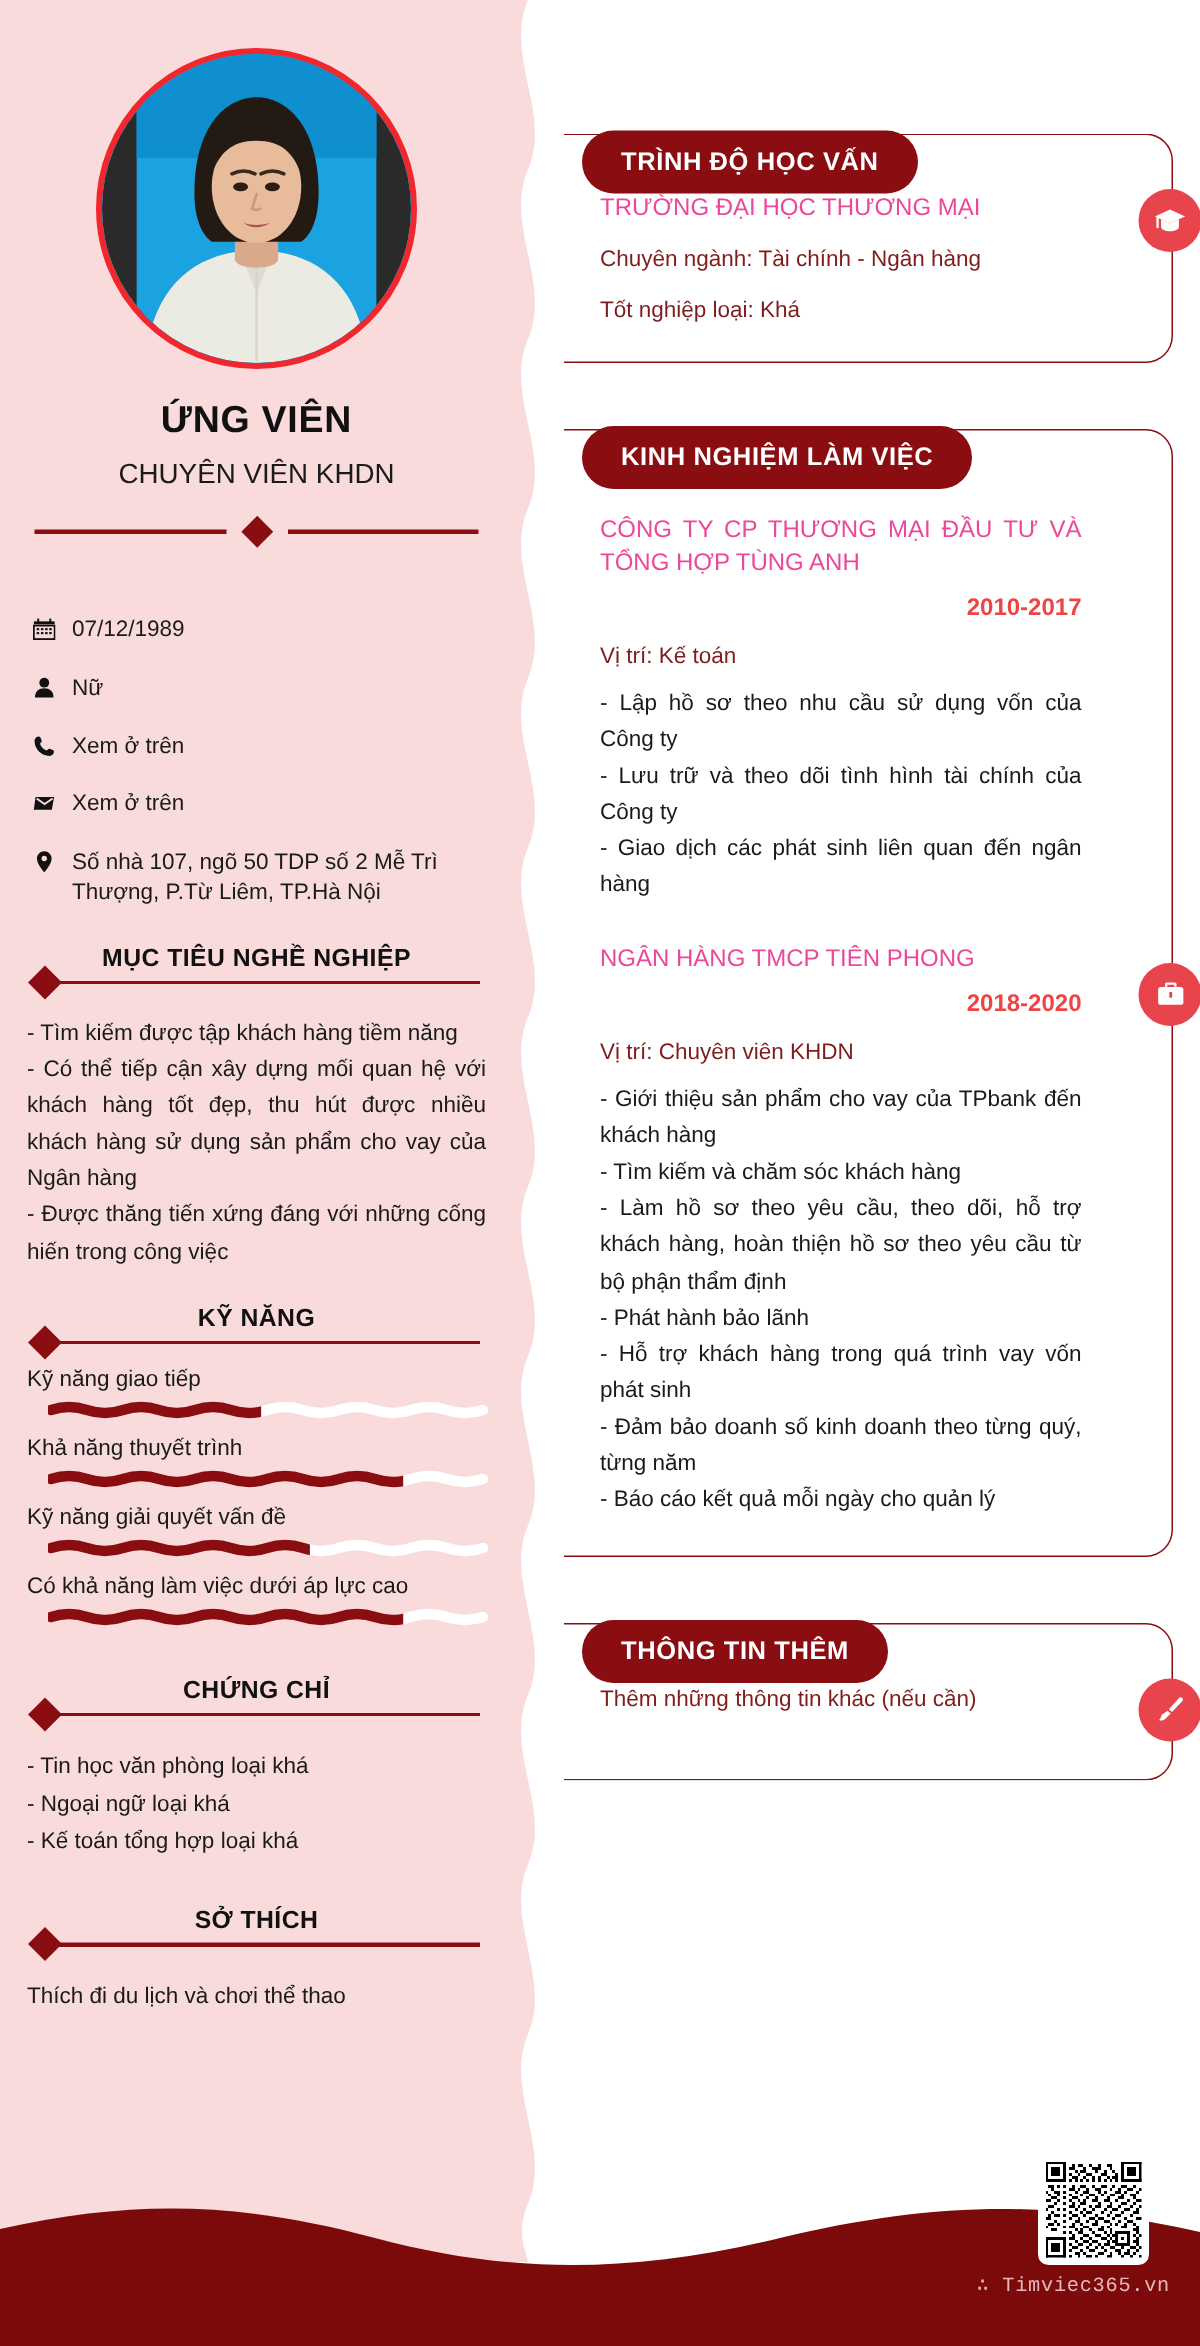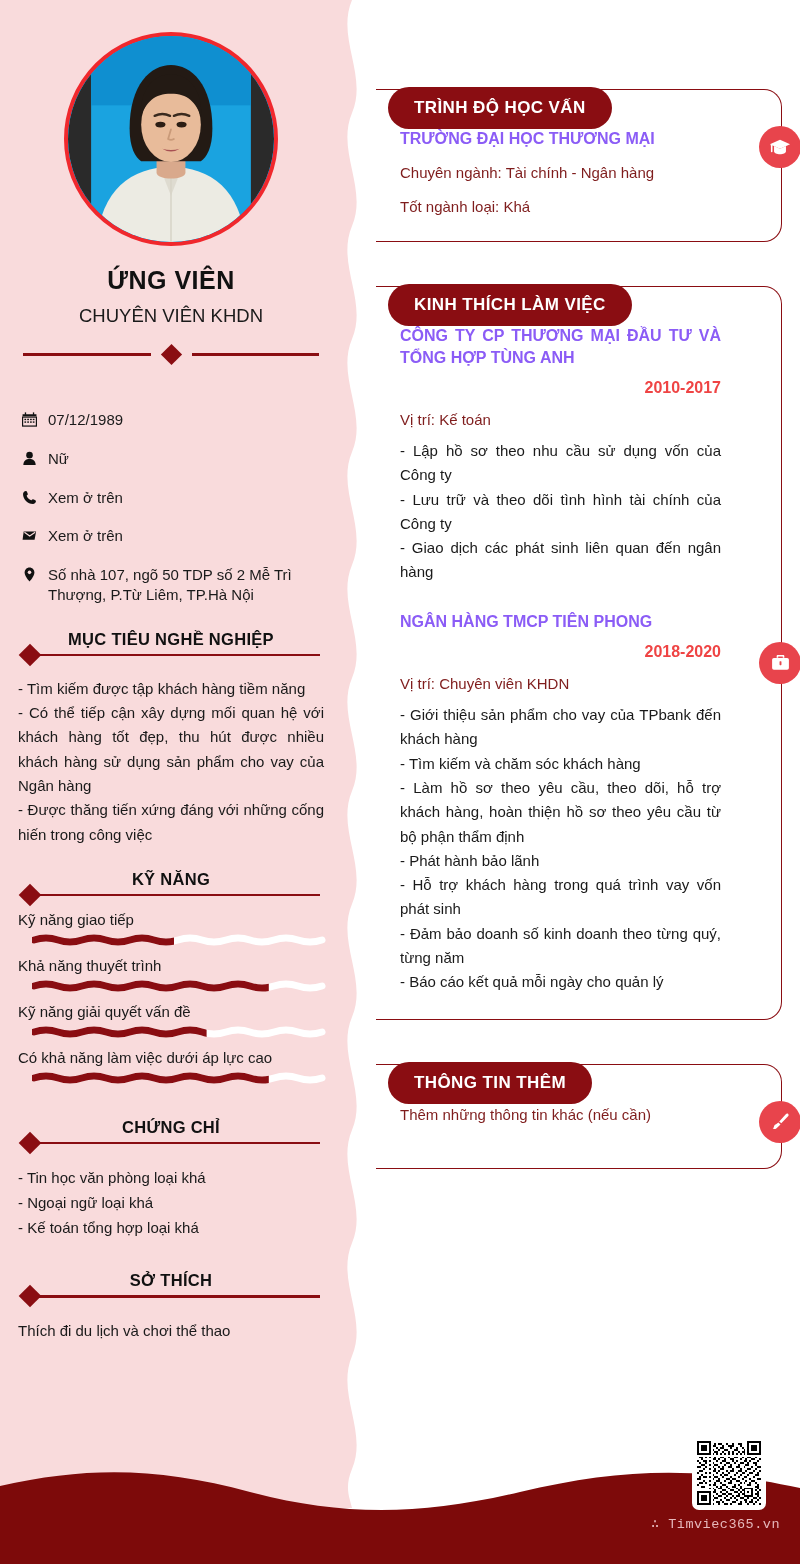--- a/index.html
+++ b/index.html
@@ -98,22 +98,22 @@
     background:#8a0d12; color:#fff; border-radius:26px;
     padding:11px 26px; font-size:17px; font-weight:bold; letter-spacing:.4px;
     white-space:nowrap;
   }
   .ricon {
     position:absolute; right:-20px; width:42px; height:42px; border-radius:50%;
     background:#e8444c; display:flex; align-items:center; justify-content:center;
     z-index:6;
   }
 
-  .org { font-size:16px; font-weight:bold; line-height:1.38; text-align:justify;
-         text-align-last:left; color:#8b5cf6; }
+  .org { font-size:16px; font-weight:normal; line-height:1.38; text-align:justify;
+         text-align-last:left; color:#ec4899; }
   .org.justify-all { text-align:justify; }
   .org.justify-all > span { display:block; }
   .period { font-size:16px; font-weight:bold; text-align:right; margin-top:10px; color:#ef4444; }
   .rline { font-size:15px; line-height:1.55; margin-top:11px; color:#7f1d1d; }
   .rlist { margin-top:8px; }
   .rlist p { font-size:15px; line-height:1.62; color:#1a1a1a; text-align:justify; }
   .rlist p.last-left { text-align:left; }
   .gap-top { margin-top:26px; }
 
   
@@ -379,38 +379,38 @@
     <div class="rcard">
       <div class="ricon" style="top:36px;">
         <svg width="22" height="22" viewBox="0 0 24 24" fill="#fff">
           <path d="M12,4 L23,9 L12,14 L1,9 Z"></path>
           <path d="M5.5,11 L5.5,16.5 C5.5,18.6 8.6,19.8 12,19.8 C15.4,19.8 18.5,18.6 18.5,16.5 L18.5,11 L12,14 Z"></path>
           <rect x="2.1" y="9.2" width="1.7" height="8.4" rx="0.8"></rect>
         </svg>
       </div>
       <div class="org">TRƯỜNG ĐẠI HỌC THƯƠNG MẠI</div>
       <div class="rline">Chuyên ngành: Tài chính - Ngân hàng</div>
-      <div class="rline">Tốt ngành loại: Khá</div>
+      <div class="rline">Tốt nghiệp loại: Khá</div>
     </div>
   </div>
 
   <div class="rsec" style="margin-top:44px;">
-    <div class="rpill">KINH THÍCH LÀM VIỆC</div>
+    <div class="rpill">KINH NGHIỆM LÀM VIỆC</div>
     <div class="rcard" style="padding-bottom:24px;">
       <div class="ricon" style="top:355px;">
         <svg width="21" height="21" viewBox="0 0 24 24" fill="#fff">
           <path d="M9,3.4 L15,3.4 C15.9,3.4 16.4,4 16.4,4.8 L16.4,6.6 L14.6,6.6 L14.6,5.2 L9.4,5.2 L9.4,6.6 L7.6,6.6 L7.6,4.8 C7.6,4 8.1,3.4 9,3.4 Z"></path>
           <rect x="2.4" y="6.8" width="19.2" height="13.6" rx="2"></rect>
           <rect x="10.9" y="10.6" width="2.2" height="4.4" fill="#e8444c" rx="0.6"></rect>
         </svg>
       </div>
 
       <div>
         <div class="org justify-all">
-          <span style="text-align:justify;text-align-last:justify;">CÔNG TY CP THƯƠNG MẠI ĐẦU TƯ VÀ</span>
+          <span style="text-align:justify;text-align-last:justify;margin-top:18px;">CÔNG TY CP THƯƠNG MẠI ĐẦU TƯ VÀ</span>
           <span style="text-align:left;">TỔNG HỢP TÙNG ANH</span>
         </div>
         <div class="period">2010-2017</div>
         <div class="rline">Vị trí: Kế toán</div>
         <div class="rlist">
           <p>- Lập hồ sơ theo nhu cầu sử dụng vốn của Công ty</p>
           <p>- Lưu trữ và theo dõi tình hình tài chính của Công ty</p>
           <p>- Giao dịch các phát sinh liên quan đến ngân hàng</p>
         </div>
       </div>

